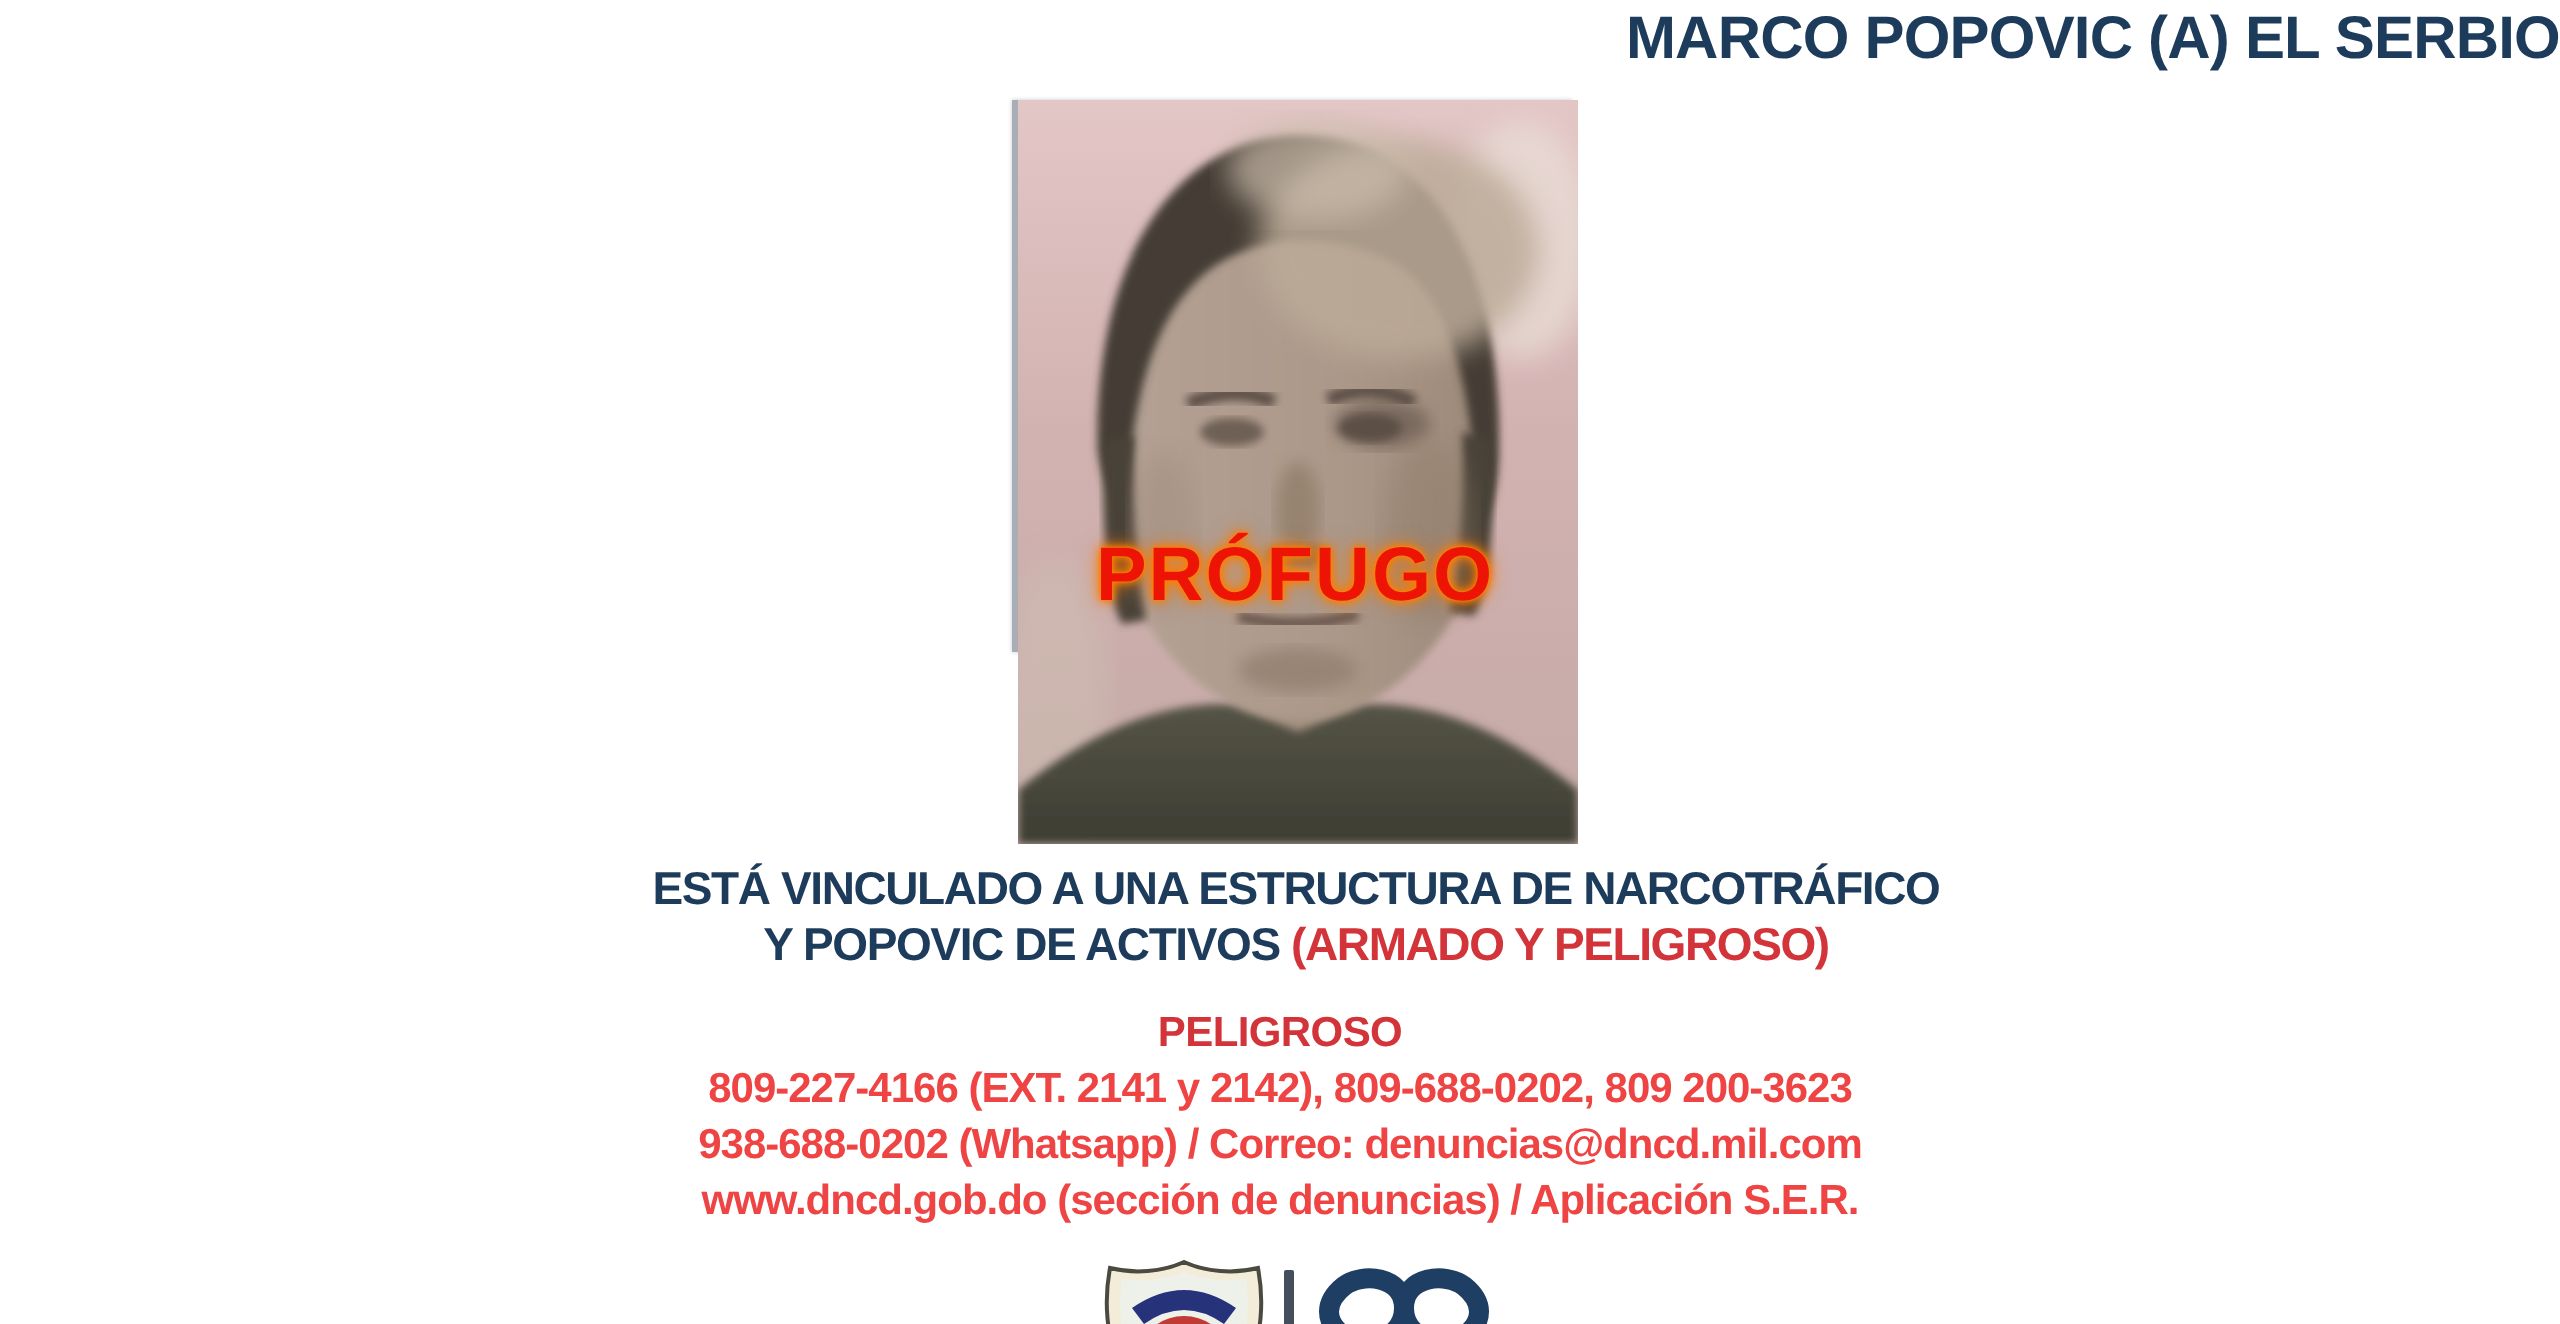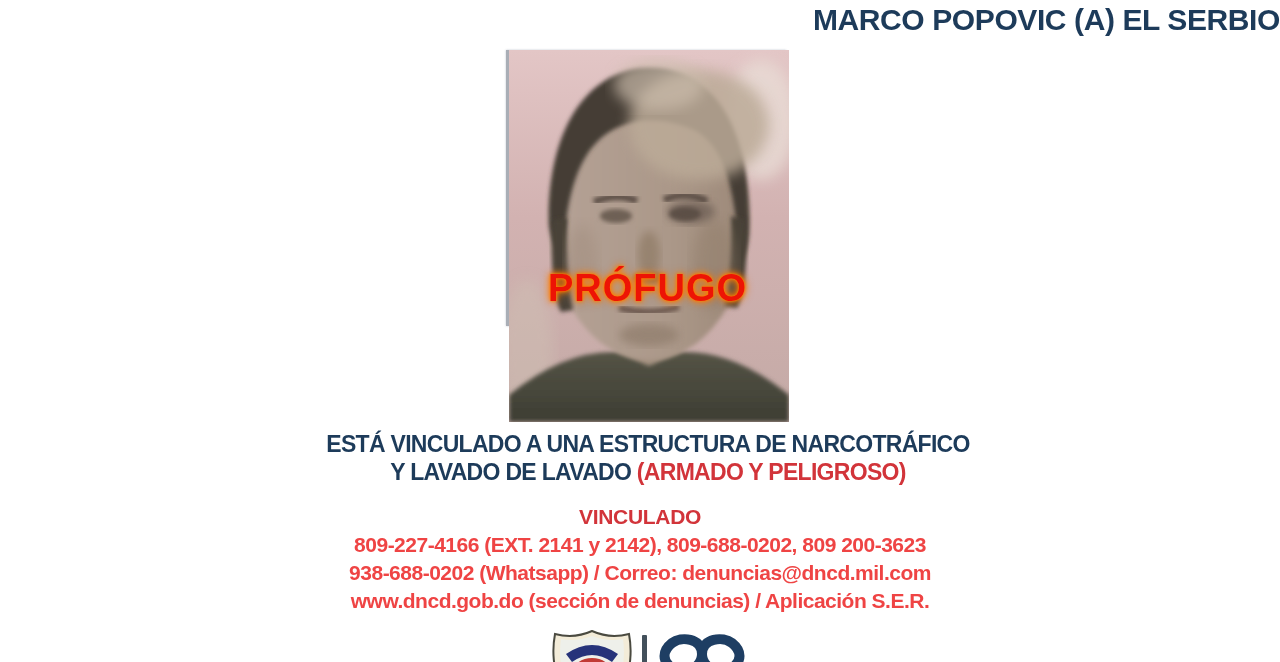--- a/index.html
+++ b/index.html
@@ -121,24 +121,24 @@
       <path d="M110,258 Q140,266 170,257" stroke="#6b574e" stroke-width="6" fill="none" filter="url(#b2)"></path>
       <ellipse cx="140" cy="285" rx="30" ry="11" fill="#93806f" opacity="0.8" filter="url(#b4)"></ellipse>
       <ellipse cx="205" cy="215" rx="22" ry="45" fill="#8f7b67" opacity="0.45" filter="url(#b7)"></ellipse>
       <ellipse cx="73" cy="215" rx="16" ry="40" fill="#9c8878" opacity="0.4" filter="url(#b7)"></ellipse>
     </svg>
     <div class="profugo">PRÓFUGO</div>
   </div>
 
   <div class="statement">
     <div>ESTÁ VINCULADO A UNA ESTRUCTURA DE NARCOTRÁFICO</div>
-    <div><span>Y LAVADO DE LAVADO</span><span class="red"> (ARMADO Y PELIGROSO)</span></div>
+    <div><span>Y POPOVIC DE ACTIVOS</span><span class="red"> (ARMADO Y PELIGROSO)</span></div>
   </div>
 
-  <div class="contacts-heading">VINCULADO</div>
+  <div class="contacts-heading">PELIGROSO</div>
 
   <div class="contact-lines">
     <div>809-227-4166 (EXT. 2141 y 2142), 809-688-0202, 809 200-3623</div>
     <div>938-688-0202 (Whatsapp) / Correo: denuncias@dncd.mil.com</div>
     <div>www.dncd.gob.do (sección de denuncias) / Aplicación S.E.R.</div>
   </div>
 
   <div class="footer-logos">
 
     <svg width="82" height="62" viewBox="0 0 82 62">

